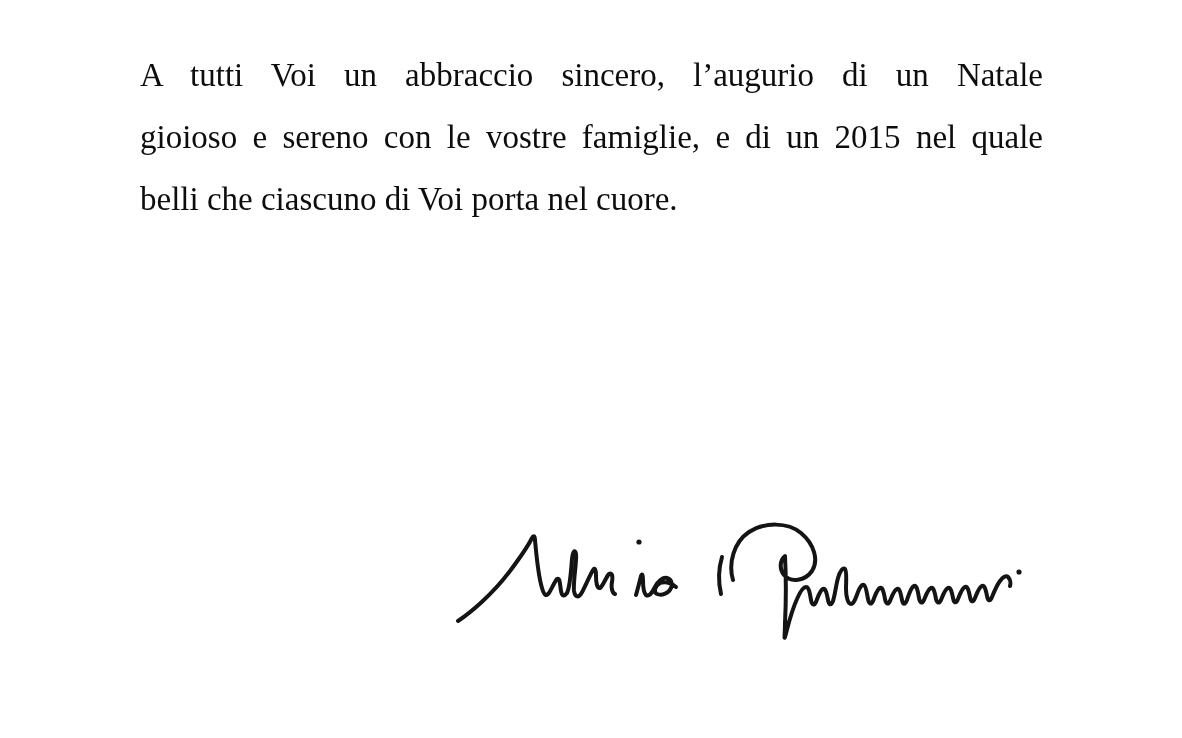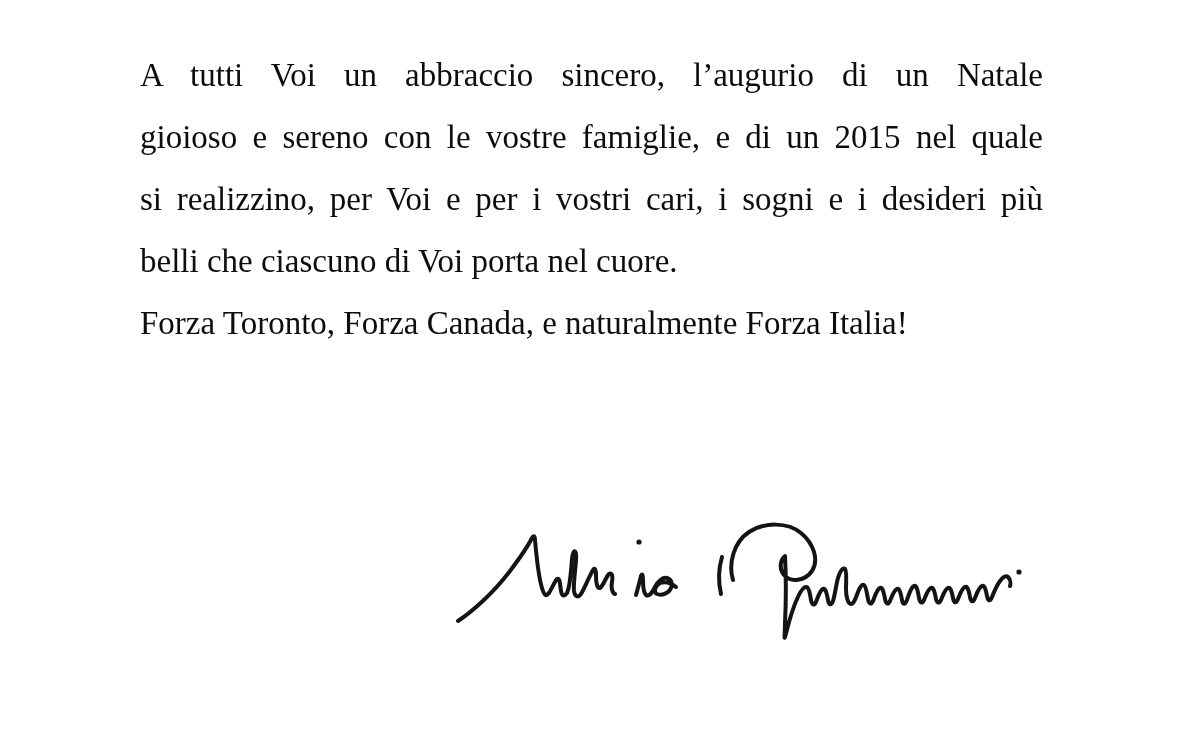--- a/index.html
+++ b/index.html
@@ -58,23 +58,21 @@
   }
 </style>
 </head>
 <body>
 
 <div class="page">
 
   <div class="text-block">
     <p class="line justify-line">A tutti Voi un abbraccio sincero, l’augurio di un Natale</p>
     <p class="line justify-line">gioioso e sereno con le vostre famiglie, e di un 2015 nel quale</p>
-    <p class="line justify-line">si realizzino, per Voi e per i vostri cari, i sogni e i desideri più</p>
     <p class="line">belli che ciascuno di Voi porta nel cuore.</p>
-    <p class="line">Forza Toronto, Forza Canada, e naturalmente Forza Italia!</p>
   </div>
 
   <div class="signature-wrap" aria-label="Silvio Berlusconi">
     <svg viewBox="0 0 600 170" xmlns="http://www.w3.org/2000/svg">
 
       <path class="sig-stroke" d="M 8 118
            C 20 110 42 92 60 68
            C 72 52 79 41 82 35
            C 84 32 85 33 85 37
            C 86 48 88 72 92 85

